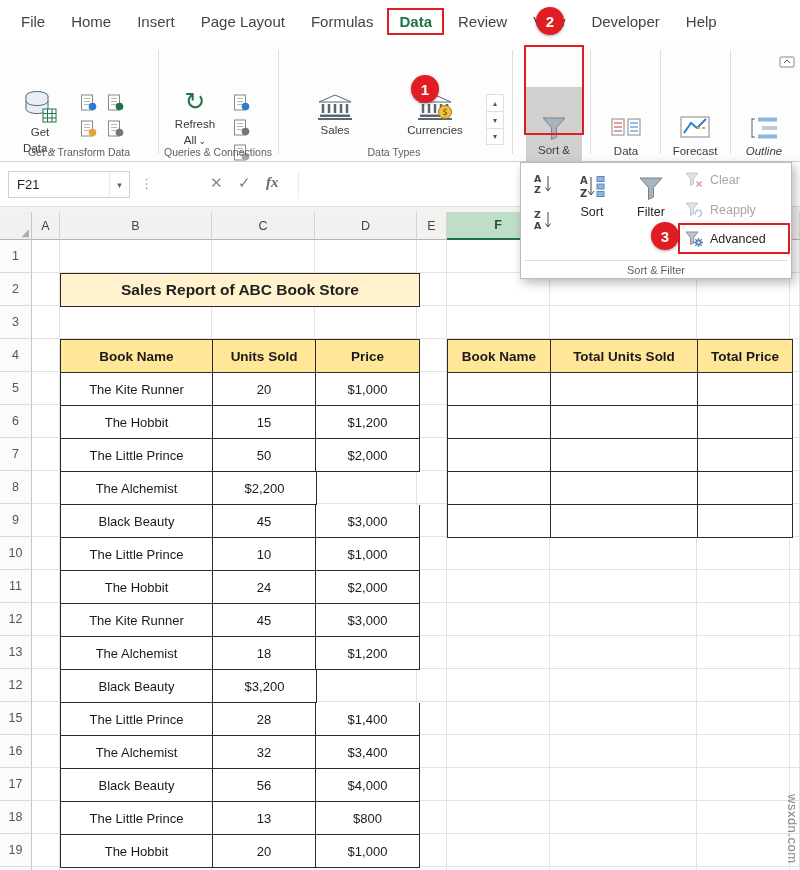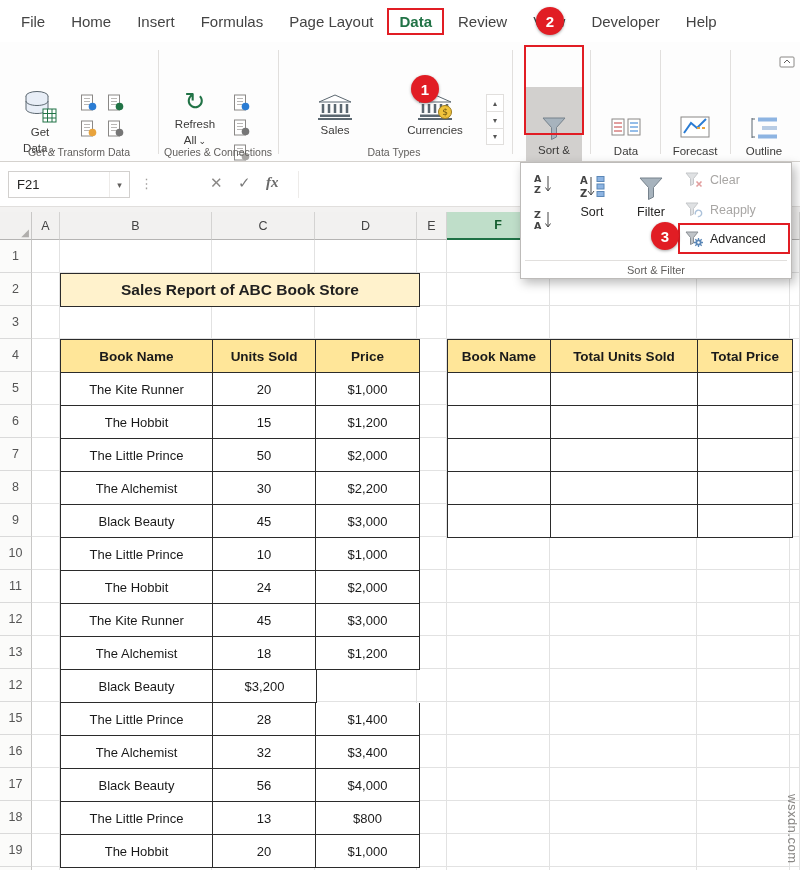--- a/index.html
+++ b/index.html
@@ -78,22 +78,22 @@
 
 .watermark{position:absolute;right:0;bottom:6px;writing-mode:vertical-rl;font-size:13px;color:#8A8886;z-index:50;letter-spacing:.5px;}
 </style>
 </head>
 <body>
 
 <div class="tabbar">
   <div class="tab">File</div>
   <div class="tab">Home</div>
   <div class="tab">Insert</div>
+  <div class="tab">Page Layout</div>
   <div class="tab">Formulas</div>
-  <div class="tab">Page Layout</div>
   <div class="tab active boxed">Data</div>
   <div class="tab">Review</div>
   <div class="tab">View</div>
   <div class="tab">Developer</div>
   <div class="tab">Help</div>
 </div>
 
 <div class="ribbon">
 
   <div class="bigbtn" style="left:10px;top:47px;width:60px;">
@@ -236,21 +236,21 @@
         <rect x="1" y="2" width="28" height="20" fill="#fff" stroke="#8A8886"></rect>
         <path d="M4 18 L11 8 L17 13 L26 4" fill="none" stroke="#2B7CD3" stroke-width="2"></path>
         <path d="M17 13 L26 13" stroke="#E8A33D" stroke-width="2" stroke-dasharray="3 2"></path>
       </svg>
     </span>
     <div class="btn-line">Forecast</div>
     <div class="btn-line"><span class="chev">⌄</span></div>
   </div>
   <div class="rsep" style="left:730px;"></div>
 
-  <div class="collapsed" style="left:732px;top:45px;width:64px;height:116px;">
+  <div class="collapsed" style="left:732px;top:45px;width:64px;height:116px;font-style:italic;">
     <span>
       <svg width="30" height="26" viewBox="0 0 30 26">
         <path d="M3 3v20M3 4h3M3 22h3" stroke="#5B6770" fill="none"></path>
         <rect x="9" y="2.5" width="19" height="4" fill="#8DB4E2"></rect>
         <rect x="13" y="11" width="15" height="4" fill="#B8CCE4"></rect>
         <rect x="9" y="19.5" width="19" height="4" fill="#8DB4E2"></rect>
       </svg>
     </span>
     <div class="btn-line">Outline</div>
     <div class="btn-line"><span class="chev">⌄</span></div>
@@ -552,21 +552,20 @@
         <div class="t-cell" style="width: 103px;">15</div>
         <div class="t-cell" style="width: 104px;">$1,200</div>
       </div>
       <div class="t-row">
         <div class="t-cell" style="width: 152px;">The Little Prince</div>
         <div class="t-cell" style="width: 103px;">50</div>
         <div class="t-cell" style="width: 104px;">$2,000</div>
       </div>
       <div class="t-row">
         <div class="t-cell" style="width: 152px;">The Alchemist</div>
-        <div class="t-cell" style="width: 103px;">30</div>
         <div class="t-cell" style="width: 104px;">$2,200</div>
       </div>
       <div class="t-row">
         <div class="t-cell" style="width: 152px;">Black Beauty</div>
         <div class="t-cell" style="width: 103px;">45</div>
         <div class="t-cell" style="width: 104px;">$3,000</div>
       </div>
       <div class="t-row">
         <div class="t-cell" style="width: 152px;">The Little Prince</div>
         <div class="t-cell" style="width: 103px;">10</div>

